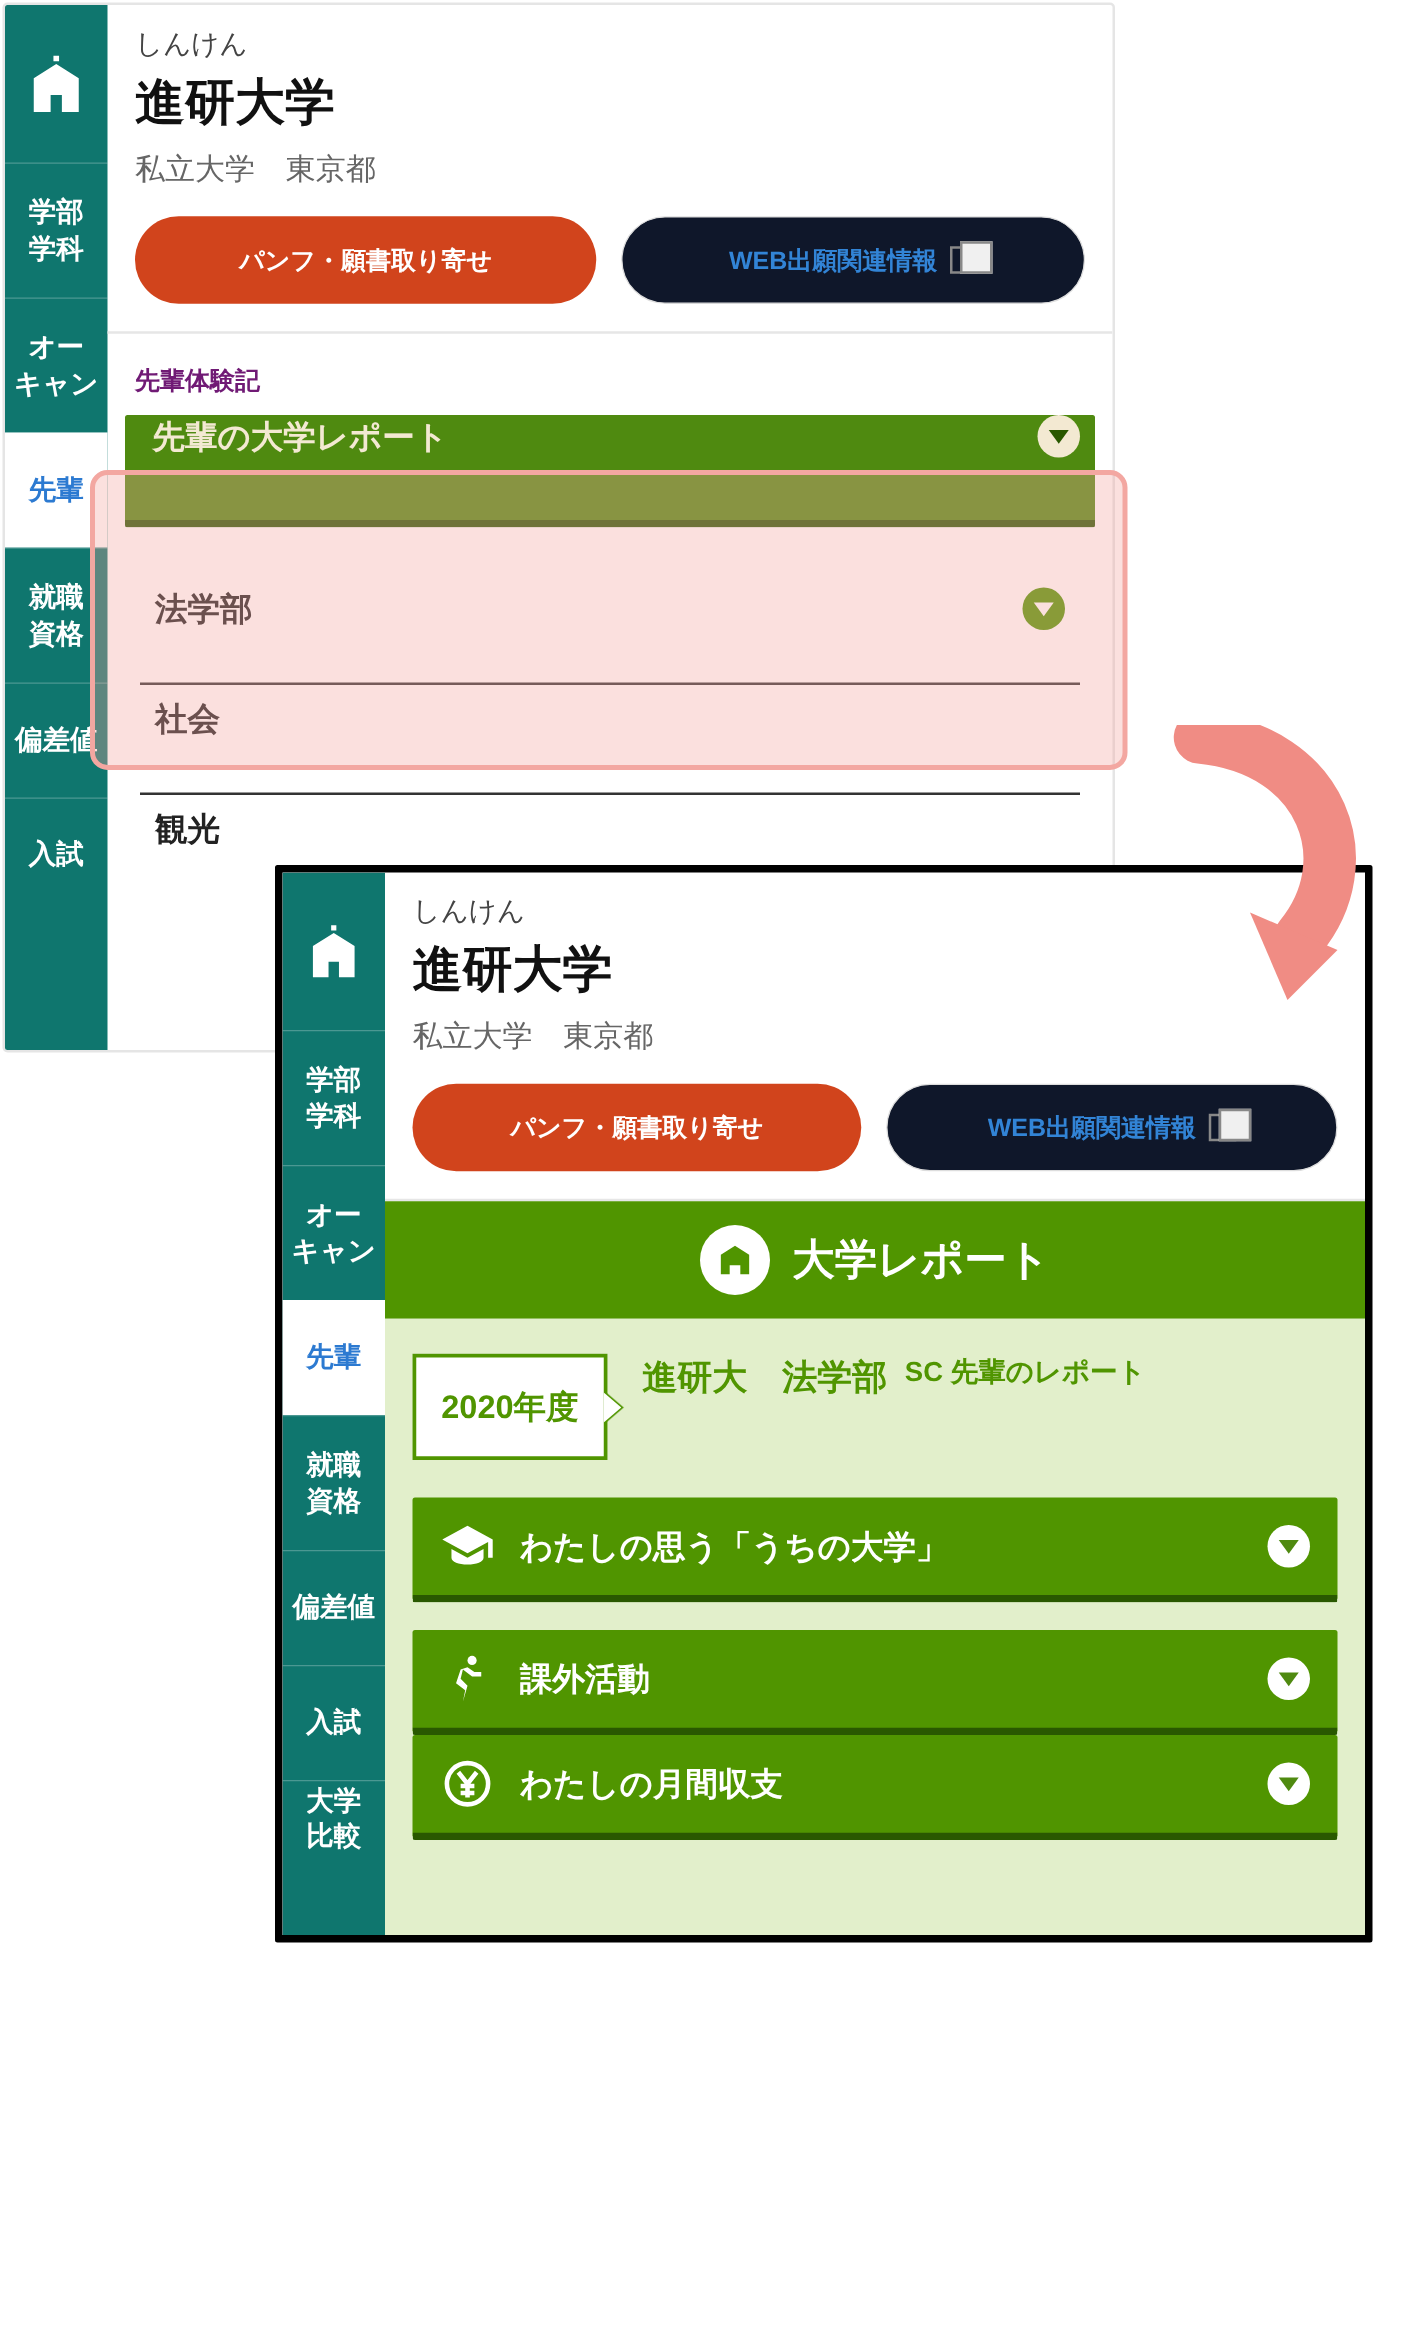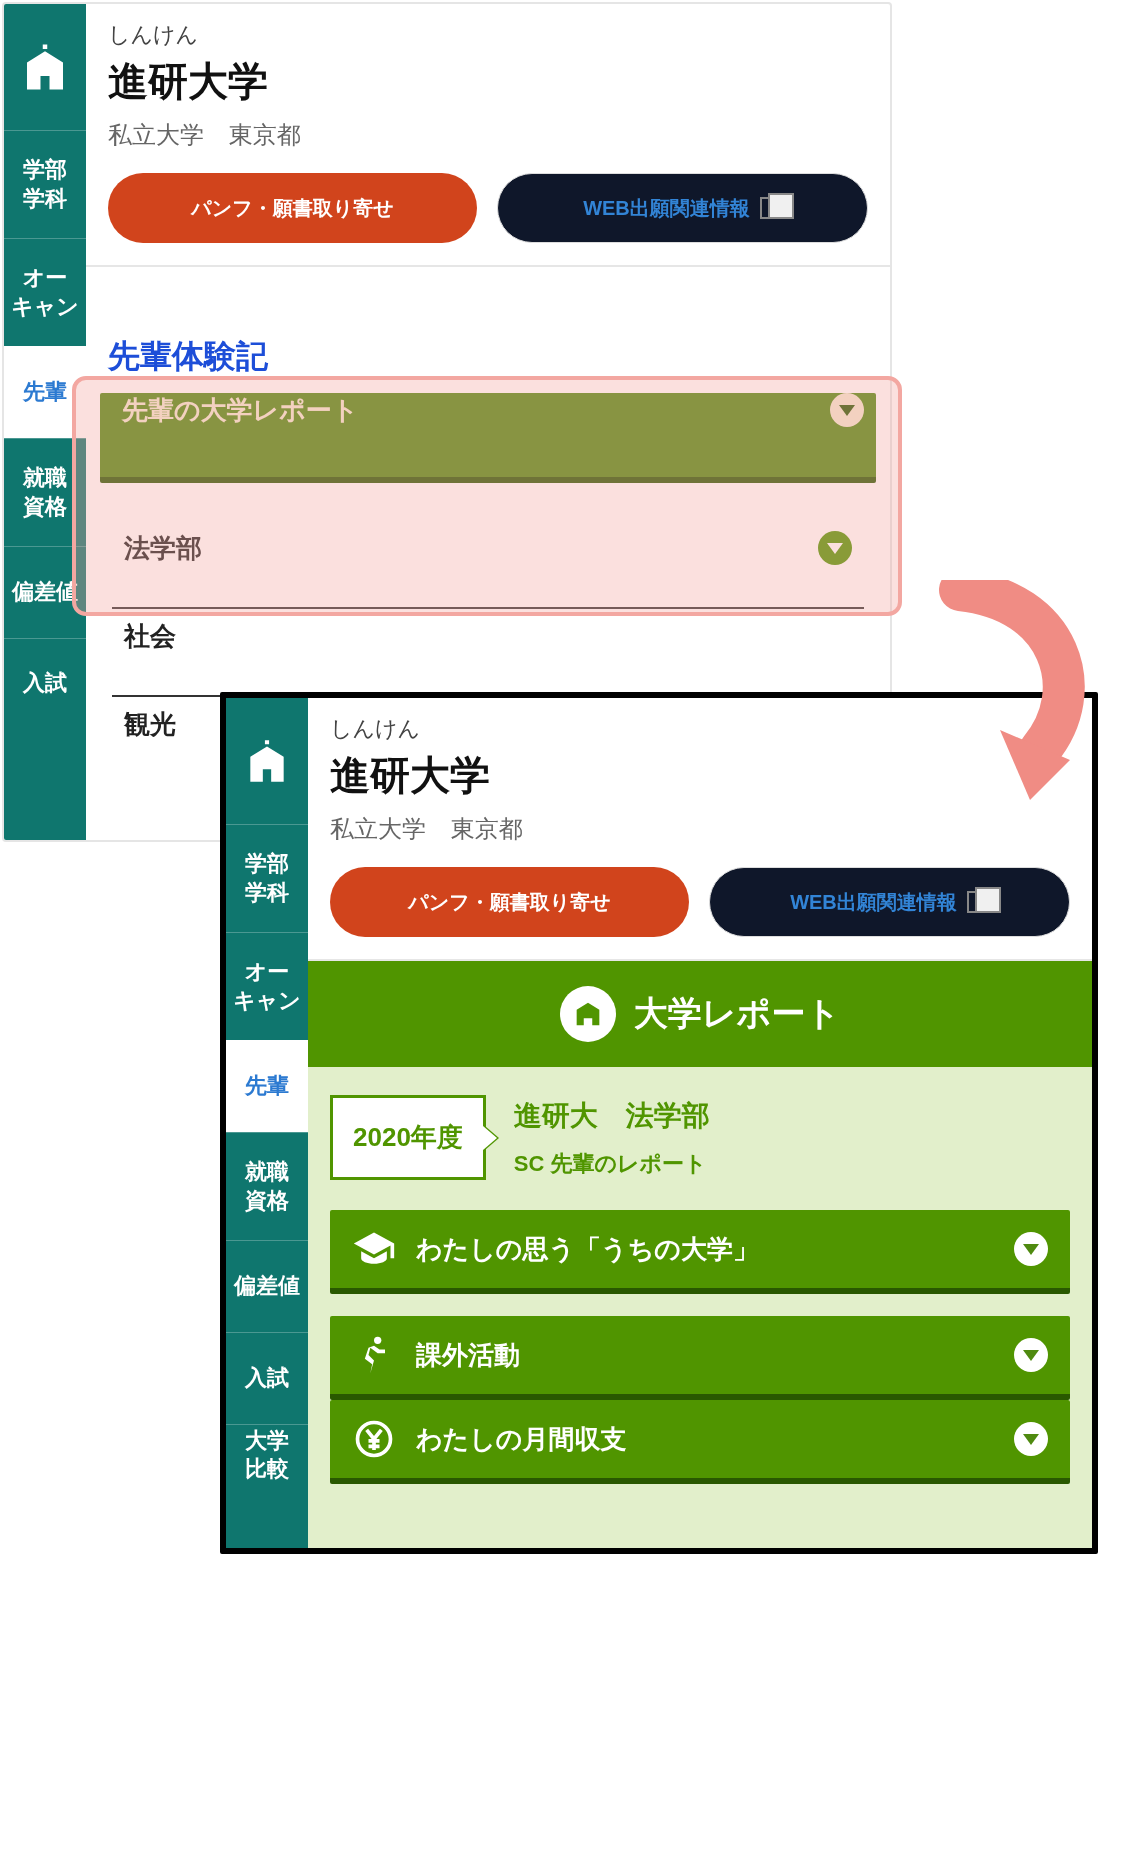--- a/index.html
+++ b/index.html
@@ -100,23 +100,22 @@
   .copy-icon::after {
     content: "";
     position: absolute;
     width: 22px; height: 22px;
     border: 2px solid #888;
     left: 6px; top: -6px;
     background: #f0f0f0;
   }
   
   .section-title {
-    font-size: 32px; font-weight: 700; color: #1d4ed8;
+    font-size: 20px; font-weight: 700; color: #701a75;
     padding: 24px 22px 14px;
-    margin-top: 44px;
   }
   
   .highlight-box {
     position: absolute;
     border: 4px solid #f3a7a1;
     background: rgba(243,167,161,0.35);
     border-radius: 14px;
     pointer-events: none;
     z-index: 3;
   }
@@ -170,21 +169,21 @@
     position: absolute;
     left: 920px; top: 580px;
     width: 180px; height: 220px;
     z-index: 4;
     color: #f08c84;
   }
 
   
   .green-header {
     background: #509500;
-    height: 106px;
+    height: 94px;
     margin: 0;
     display: flex; align-items: center; justify-content: center;
     gap: 18px;
     color: #fff;
     font-size: 34px;
     font-weight: 800;
   }
   .green-header .badge {
     width: 56px; height: 56px; border-radius: 50%;
     background: #fff;
@@ -212,21 +211,21 @@
     content:"";
     position:absolute;
     right:-14px; top:50%;
     transform: translateY(-50%);
     width:0;height:0;
     border-top:12px solid transparent;
     border-bottom:12px solid transparent;
     border-left:14px solid #fff;
     filter: drop-shadow(2px 0 0 #509500);
   }
-  .report-meta { display:flex; flex-direction:column; justify-content:center; gap:14px; }
+  .report-meta { display:flex; flex-direction:row; justify-content:center; gap:14px; }
   .report-meta .line1 { color:#509500; font-weight:900; font-size:28px;}
   .report-meta .line2 { color:#509500; font-weight:800; font-size:22px;}
   .acc-item {
     background:#509500;
     color:#ffffff;
     height:84px;
     display:flex;
     align-items:center;
     gap:20px;
     padding:0 22px;

